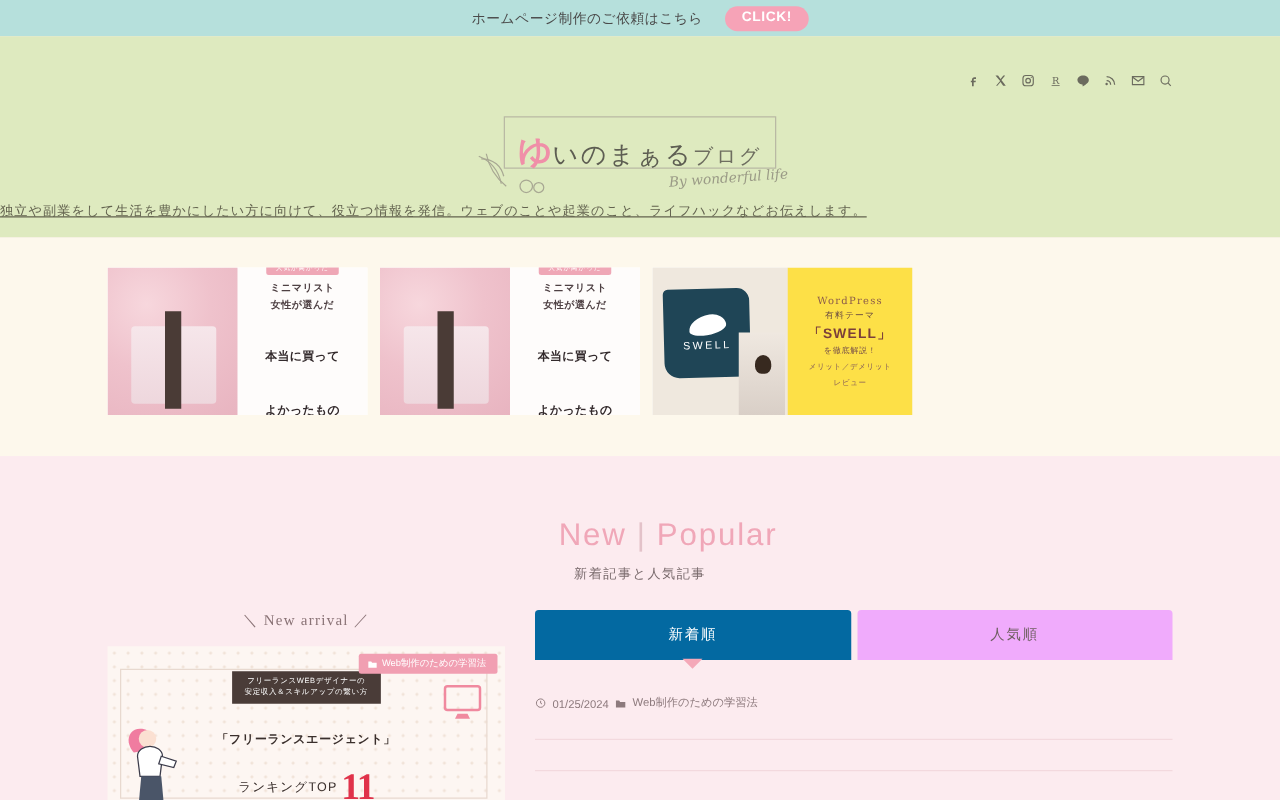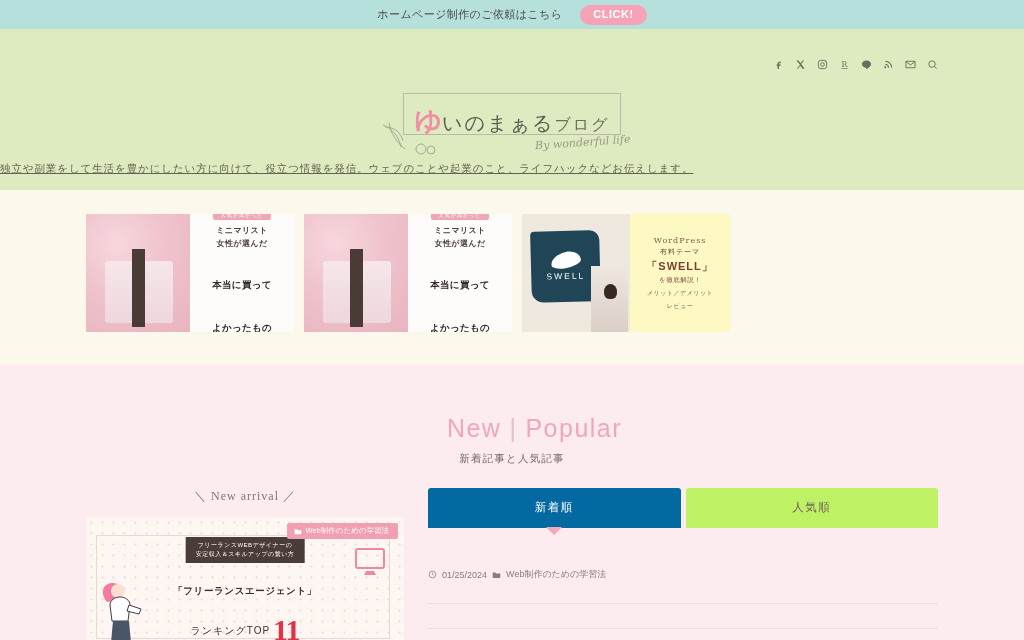--- a/index.html
+++ b/index.html
@@ -167,21 +167,21 @@
     position: absolute; right: 2%; bottom: 0; width: 34%; height: 56%;
     background: linear-gradient(180deg,#efe8e0 0%,#d9cfc7 100%);
   }
   .c-swell .head {
     position: absolute; right: 12%; bottom: 28%;
     width: 13px; height: 15px; background: #37291f; border-radius: 50% 50% 40% 40%;
   }
   .c-swell .right {
     width: 48%; display: flex; flex-direction: column;
     align-items: center; justify-content: center; gap: 2px;
-    padding: 4px; background: #fef9c3;
+    padding: 4px; background: #fde047;
   }
   .c-swell .w1 { font-size: 8px; color: #8a5a4a; letter-spacing: 1px; font-family: "DejaVu Serif", serif; }
   .c-swell .w2 { font-size: 7px; color: #6a4a40; letter-spacing: 1px; }
   .c-swell .w3 { font-size: 11px; color: #7b3f3a; letter-spacing: 1px; font-weight: bold; }
   .c-swell .w4 { font-size: 6.5px; color: #7a5248; letter-spacing: .5px; }
   .c-swell .w5 { font-size: 6px; color: #8a6258; letter-spacing: .5px; margin-top: 2px; }
 
   
   .np-section { background: #FCEBEF; position: relative; height: 276px; }
   .np-title {
@@ -257,30 +257,30 @@
     font-size: 11.5px; letter-spacing: 1.5px; cursor: pointer;
     border-radius: 3px 3px 0 0; position: relative;
   }
   .tab.active { background: #0369a1; color: #fff; }
   .tab.active:after {
     content: ""; position: absolute; left: 50%; bottom: -7px;
     transform: translateX(-50%);
     border-left: 8px solid transparent; border-right: 8px solid transparent;
     border-top: 8px solid #F4A8B8;
   }
-  .tab.inactive { background: #bef264; color: #6f5f61; }
+  .tab.inactive { background: #f0abfc; color: #6f5f61; }
 
   .art-list { margin-top: 22px; }
   .art {
     padding: 11px 0 13px; border-bottom: 1px solid #f3d9de; cursor: pointer;
   }
   .art:first-child { padding-top: 6px; }
   .art-meta {
     display: flex; align-items: center; gap: 5px;
-    font-size: 9px; color: #8d7a7d; margin-bottom: 9px; margin-top: 12px;
+    font-size: 9px; color: #8d7a7d; margin-bottom: 9px;
   }
   .art-meta svg { display: block; }
   .art-title {
     font-size: 12.5px; color: #4b3f41; font-weight: bold;
     line-height: 1.65; letter-spacing: .2px;
   }
 </style>
 </head>
 <body>
 

